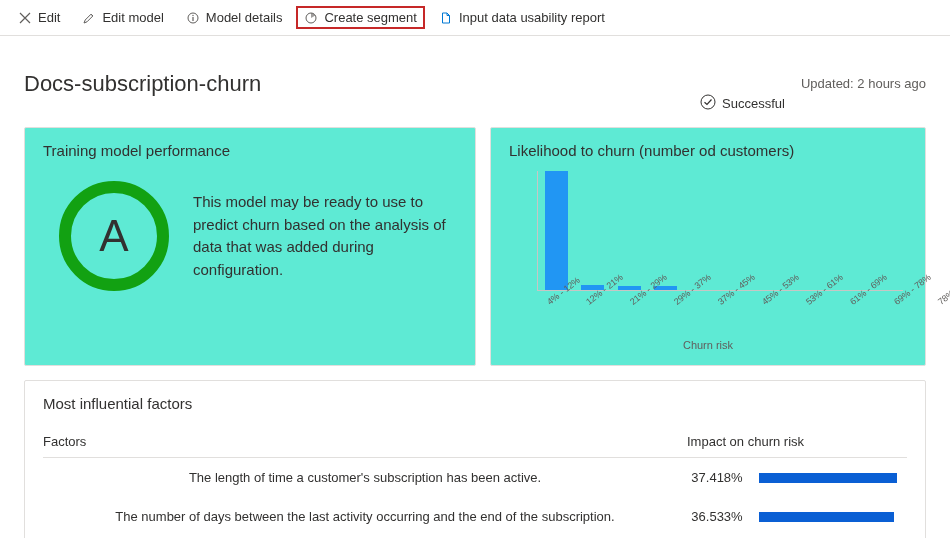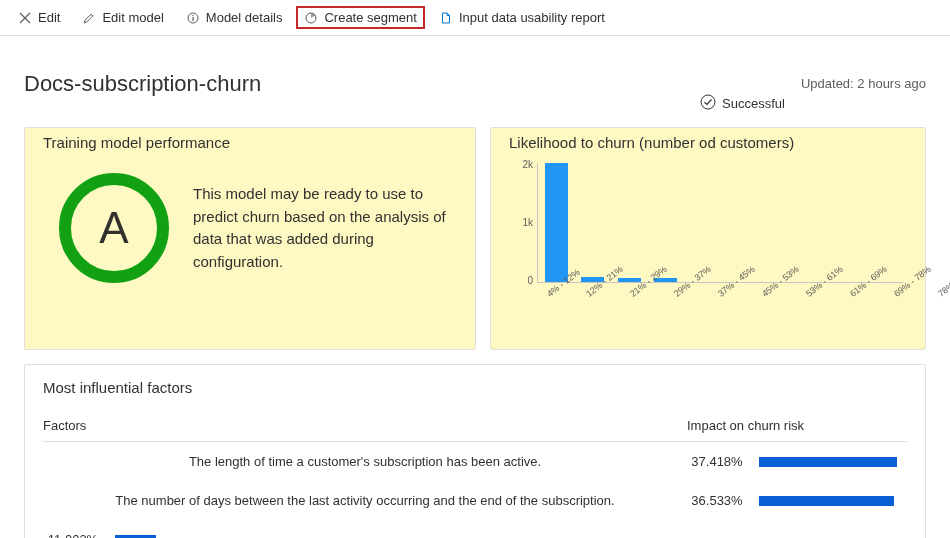--- a/index.html
+++ b/index.html
@@ -65,22 +65,22 @@
     margin-top: 40px;
   }
   .cards-row {
     display: flex;
     gap: 14px;
     padding: 0 24px;
   }
   .card {
     border: 1px solid #e1dfdd;
     border-radius: 2px;
-    padding: 6px 18px;
-    background: #fef9c3;
+    padding: 14px 18px;
+    background: #5eead4;
   }
   .card-left {
     flex: 0 0 452px;
   }
   .card-right {
     flex: 1;
   }
   .card-title {
     font-size: 15px;
     font-weight: 400;
@@ -288,25 +288,20 @@
     <div class="card-title">Training model performance</div>
     <div class="perf-body">
       <div class="grade-circle">A</div>
       <div class="perf-text">This model may be ready to use to predict churn based on the analysis of data that was added during configuration.</div>
     </div>
   </div>
 
   <div class="card card-right">
     <div class="card-title">Likelihood to churn (number od customers)</div>
     <div class="chart-wrap">
-      <div class="chart-y-axis">
-        <span class="ylabel" style="top:-4px">2k</span>
-        <span class="ylabel" style="top:54px">1k</span>
-        <span class="ylabel" style="top:112px">0</span>
-      </div>
       <div class="chart-plot" id="chart-plot">
           <div class="bar-slot">
             <div class="bar" style="height: 100%;"></div>
           </div>
           <div class="bar-slot">
             <div class="bar" style="height: 4%;"></div>
           </div>
           <div class="bar-slot">
             <div class="bar" style="height: 3.5%;"></div>
           </div>
@@ -337,20 +332,21 @@
           <div class="xlab">12% - 21%</div>
           <div class="xlab">21% - 29%</div>
           <div class="xlab">29% - 37%</div>
           <div class="xlab">37% - 45%</div>
           <div class="xlab">45% - 53%</div>
           <div class="xlab">53% - 61%</div>
           <div class="xlab">61% - 69%</div>
           <div class="xlab">69% - 78%</div>
           <div class="xlab">78% - 86%</div>
         </div>
+      <div class="chart-xlabel">Churn risk</div>
     </div>
   </div>
 </div>
 
 <div class="factors-card">
   <div class="card-title">Most influential factors</div>
   <div class="factors-head">
     <div class="fh-left">Factors</div>
     <div class="fh-right">Impact on churn risk</div>
   </div>

